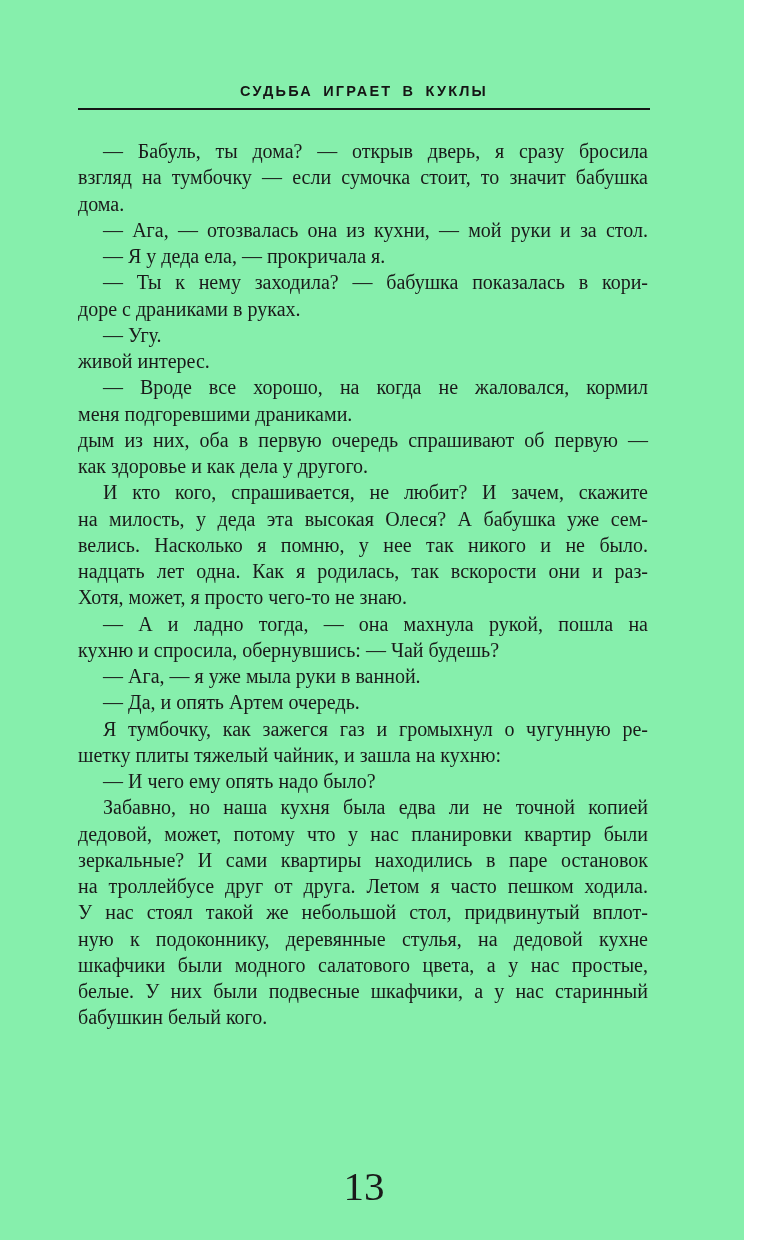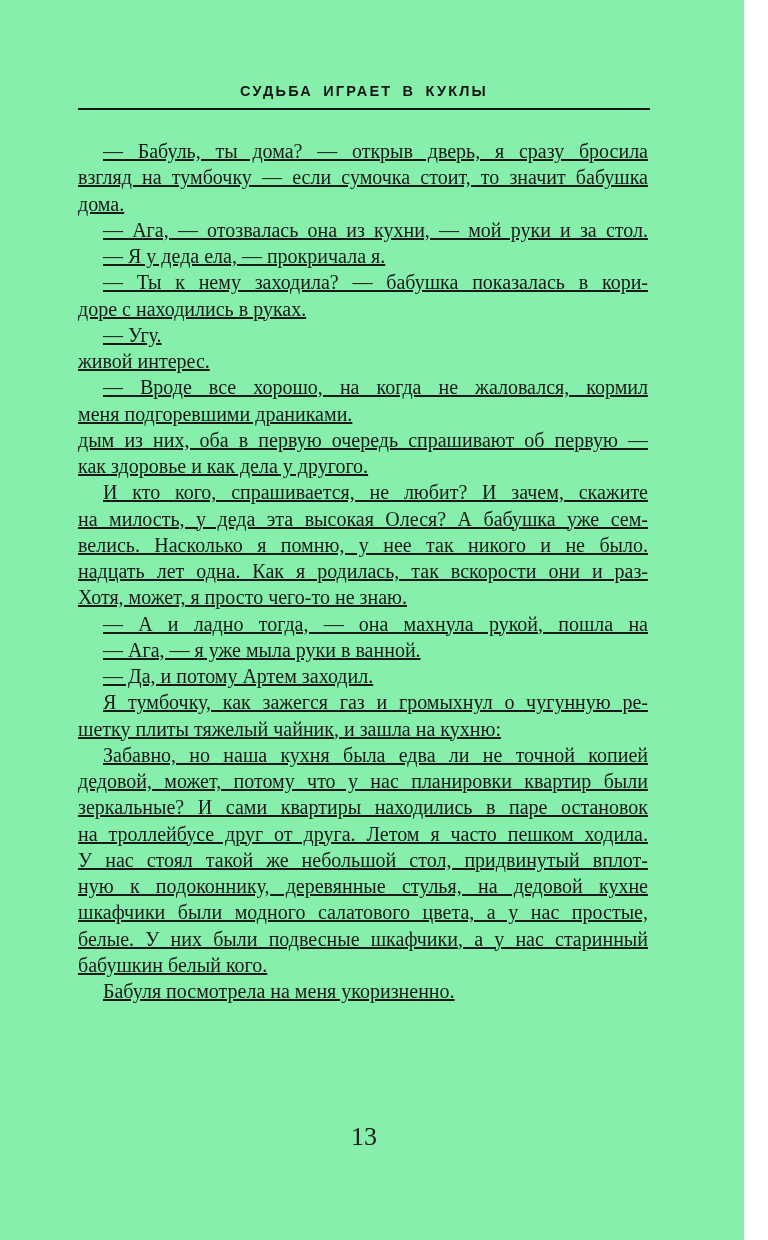--- a/index.html
+++ b/index.html
@@ -31,34 +31,33 @@
     top: 108px; left: 78px; width: 572px;
     height: 2.4px;
     background: #151515;
   }
   .body-text {
     position: absolute;
     top: 138px; left: 78px; width: 570px;
     font-size: 20px;
     line-height: 26.25px;
     color: #1a1a1a;
-    text-decoration: underline;
   }
   .para { margin: 0; }
   .line {
     text-align: justify;
     text-align-last: justify;
   }
   .line.last { text-align-last: left; }
   .line.first { padding-left: 25px; }
   .folio {
     position: absolute;
-    top: 1121px; left: 78px; width: 572px;
+    top: 1170px; left: 78px; width: 572px;
     text-align: center;
-    font-size: 26px;
+    font-size: 41px;
     line-height: 32px;
     font-weight: 400;
     color: #1a1a1a;
   }
 </style>
 </head>
 <body>
 
 <div class="page">
   <div class="running-head">
@@ -72,21 +71,21 @@
         <div class="line last">дома.</div>
       </div>
       <div class="para">
         <div class="line first">— Ага, — отозвалась она из кухни, — мой руки и за стол.</div>
       </div>
       <div class="para">
         <div class="line first last">— Я у деда ела, — прокричала я.</div>
       </div>
       <div class="para">
         <div class="line first">— Ты к нему заходила? — бабушка показалась в кори-</div>
-        <div class="line last">доре с находились в руках.</div>
+        <div class="line last">доре с драниками в руках.</div>
       </div>
       <div class="para">
         <div class="line first last">— Угу.</div>
       </div>
       <div class="para">
         <div class="line last">живой интерес.</div>
       </div>
       <div class="para">
         <div class="line first">— Вроде все хорошо, на когда не жаловался, кормил</div>
         <div class="line last">меня подгоревшими драниками.</div>
@@ -97,40 +96,41 @@
       </div>
       <div class="para">
         <div class="line first">И кто кого, спрашивается, не любит? И зачем, скажите</div>
         <div class="line">на милость, у деда эта высокая Олеся? А бабушка уже сем-</div>
         <div class="line">велись. Насколько я помню, у нее так никого и не было.</div>
         <div class="line">надцать лет одна. Как я родилась, так вскорости они и раз-</div>
         <div class="line last">Хотя, может, я просто чего-то не знаю.</div>
       </div>
       <div class="para">
         <div class="line first">— А и ладно тогда, — она махнула рукой, пошла на</div>
+        <div class="line last">кухню и спросила, обернувшись: — Чай будешь?</div>
       </div>
       <div class="para">
         <div class="line first last">— Ага, — я уже мыла руки в ванной.</div>
       </div>
       <div class="para">
-        <div class="line first last">— Да, и потому Артем заходил.</div>
+        <div class="line first last">— Да, и опять Артем очередь.</div>
       </div>
       <div class="para">
         <div class="line first">Я тумбочку, как зажегся газ и громыхнул о чугунную ре-</div>
         <div class="line last">шетку плиты тяжелый чайник, и зашла на кухню:</div>
+      </div>
+      <div class="para">
+        <div class="line first last">— И чего ему опять надо было?</div>
       </div>
       <div class="para">
         <div class="line first">Забавно, но наша кухня была едва ли не точной копией</div>
         <div class="line">дедовой, может, потому что у нас планировки квартир были</div>
         <div class="line">зеркальные? И сами квартиры находились в паре остановок</div>
         <div class="line">на троллейбусе друг от друга. Летом я часто пешком ходила.</div>
         <div class="line">У нас стоял такой же небольшой стол, придвинутый вплот-</div>
         <div class="line">ную к подоконнику, деревянные стулья, на дедовой кухне</div>
         <div class="line">шкафчики были модного салатового цвета, а у нас простые,</div>
         <div class="line">белые. У них были подвесные шкафчики, а у нас старинный</div>
         <div class="line last">бабушкин белый кого.</div>
       </div>
-      <div class="para">
-        <div class="line first last">Бабуля посмотрела на меня укоризненно.</div>
-      </div>
     </div>
   <div class="folio">13</div>
 </div>
 
 </body></html>

